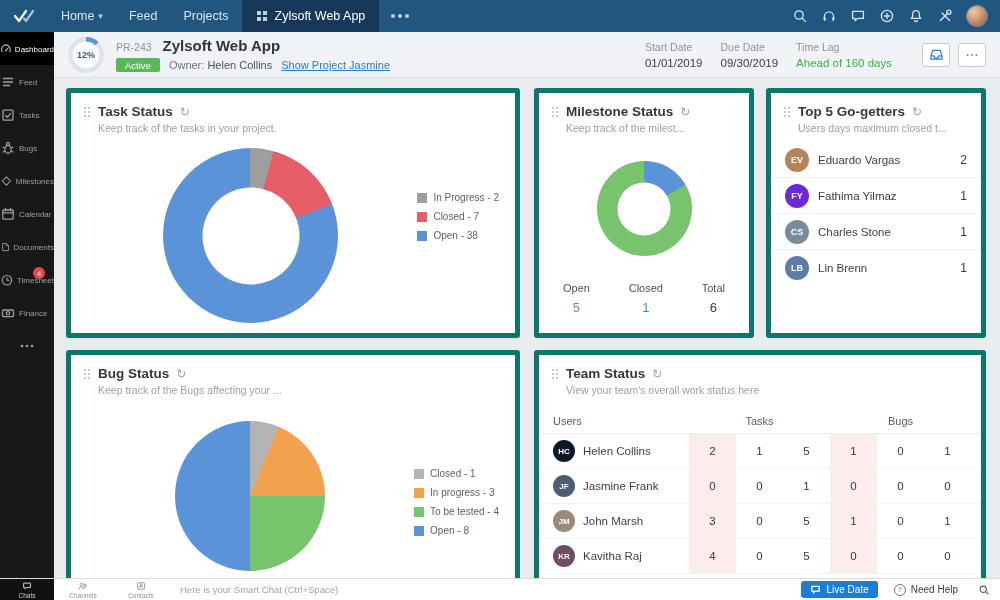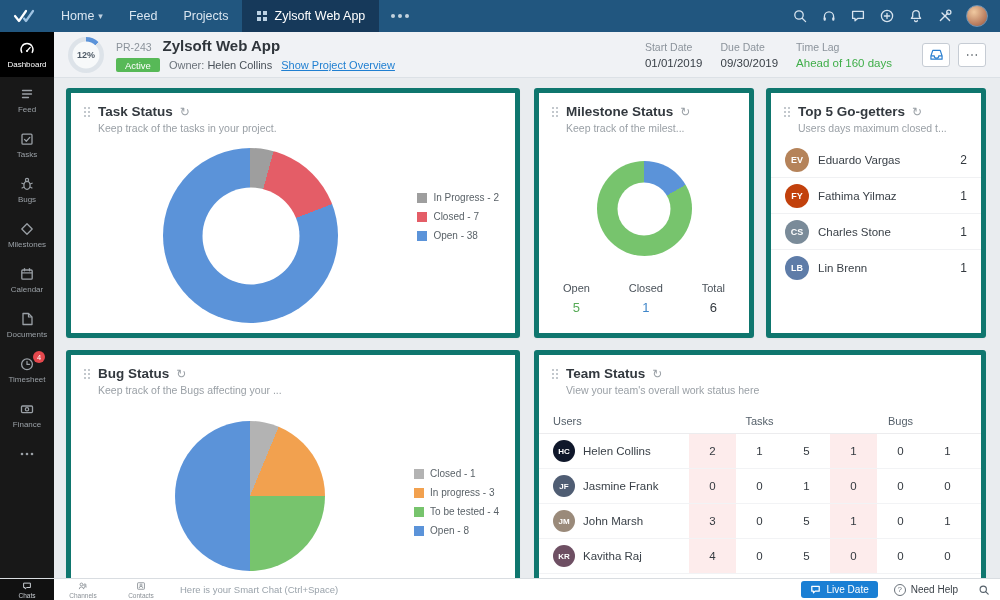--- a/index.html
+++ b/index.html
@@ -13,21 +13,21 @@
 .caret{font-size:9px;opacity:.85}
 .nav-tab-active{display:flex;align-items:center;gap:7px;height:32px;padding:0 14px;background:#16395a;color:#fff;font-size:12.5px}
 .nav-more{display:flex;gap:3px;padding:0 12px;align-items:center;height:32px}
 .nav-more i{width:4px;height:4px;border-radius:50%;background:#c3d2de}
 .nav-right{margin-left:auto;display:flex;align-items:center;gap:13px;padding-right:12px;color:#d7e3ee}
 .nav-ic{width:16px;height:16px;cursor:pointer}
 .user-avatar{width:22px;height:22px;border-radius:50%;background:radial-gradient(circle at 35% 30%,#f0c9a0,#b5775a 70%,#7e4c38);border:1px solid #6e93b4;cursor:pointer}
 
 
 .sidebar{position:absolute;top:32px;left:0;width:54px;height:546px;background:#181818;z-index:35;display:flex;flex-direction:column}
-.side-item{position:relative;display:flex;flex-direction:column;align-items:center;gap:3px;padding:9px 0 8px;color:#9aa0a6;font-size:8px;cursor:pointer;width:100%}
+.side-item{position:relative;display:flex;flex-direction:row;align-items:center;gap:3px;padding:9px 0 8px;color:#9aa0a6;font-size:8px;cursor:pointer;width:100%}
 .side-item.active{background:#000;color:#fff}
 .side-item svg{width:16px;height:16px}
 .side-badge{position:absolute;top:4px;right:9px;min-width:12px;height:12px;border-radius:6px;background:#e5484d;color:#fff;font-size:7.5px;display:flex;align-items:center;justify-content:center;padding:0 2px}
 .side-more{margin-top:2px;display:flex;justify-content:center;padding:12px 0;cursor:pointer;color:#9aa0a6}
 
 
 .proj-header{position:absolute;top:32px;left:54px;width:946px;height:46px;background:#f0f2f5;border-bottom:1px solid #dce1e6;display:flex;align-items:center;padding:0 14px;z-index:20}
 .ring{position:relative;width:36px;height:36px;border-radius:50%;flex:0 0 auto}
 .ring::after{content:"";position:absolute;left:50%;top:50%;transform:translate(-50%,-50%);width:27px;height:27px;border-radius:50%;background:#f7f9fa}
 .ring span{position:absolute;left:0;top:0;width:100%;height:100%;display:flex;align-items:center;justify-content:center;font-size:9px;font-weight:bold;color:#4e5a66;z-index:2}
@@ -82,21 +82,21 @@
 .stat-value{font-size:13px}
 
 .go-list{margin-top:8px}
 .go-row{display:flex;align-items:center;gap:9px;height:36px;padding:0 14px;border-bottom:1px solid #f0f1f3;cursor:pointer}
 .go-row:last-child{border-bottom:none}
 .go-name{font-size:11.5px;color:#3a4148}
 .go-count{margin-left:auto;font-size:12px;color:#33393f}
 .avatar{border-radius:50%;display:flex;align-items:center;justify-content:center;color:#fff;font-weight:bold;flex:0 0 auto}
 .av24{width:24px;height:24px;font-size:9px}
 .av22{width:22px;height:22px;font-size:8px}
-.av-1{background:#b5835a}.av-2{background:#c2410c}.av-3{background:#7a8b99}.av-4{background:#5e7ca8}
+.av-1{background:#b5835a}.av-2{background:#6d28d9}.av-3{background:#7a8b99}.av-4{background:#5e7ca8}
 .av-5{background:#0f172a}.av-6{background:#4f5d73}.av-7{background:#9a8a7a}.av-8{background:#6e4f63}
 
 .pie-bug{width:150px;height:150px;margin:25px 0 0 92px}
 
 .team-table{margin-top:12px}
 .thead{display:flex;align-items:center;height:26px;border-bottom:1px solid #ececee;font-size:11px;color:#55606a}
 .th-users{width:150px;padding-left:14px}
 .th-group{width:141px;text-align:center}
 .trow{display:flex;align-items:center;height:35px;border-bottom:1px solid #f2f3f5;cursor:pointer}
 .tname{width:150px;display:flex;align-items:center;gap:8px;padding-left:14px;font-size:11.5px;color:#3a4148}
@@ -270,21 +270,21 @@
     <div class="proj-line1">
       <span class="proj-code">PR-243</span>
       <span class="proj-title">Zylsoft Web App</span>
     </div>
     <div class="proj-line2">
       <span class="badge-active">Active</span>
       <span class="owner">
         <span>Owner:</span>
         <b>Helen Collins</b>
       </span>
-      <span class="overview-link">Show Project Overview</span>
+      <span class="overview-link">Show Project Jasmine</span>
     </div>
   </div>
   <div class="proj-dates">
     <div class="pd-col">
       <span class="pd-label">Start Date</span>
       <span class="pd-value">01/01/2019</span>
     </div>
     <div class="pd-col">
       <span class="pd-label">Due Date</span>
       <span class="pd-value">09/30/2019</span>

